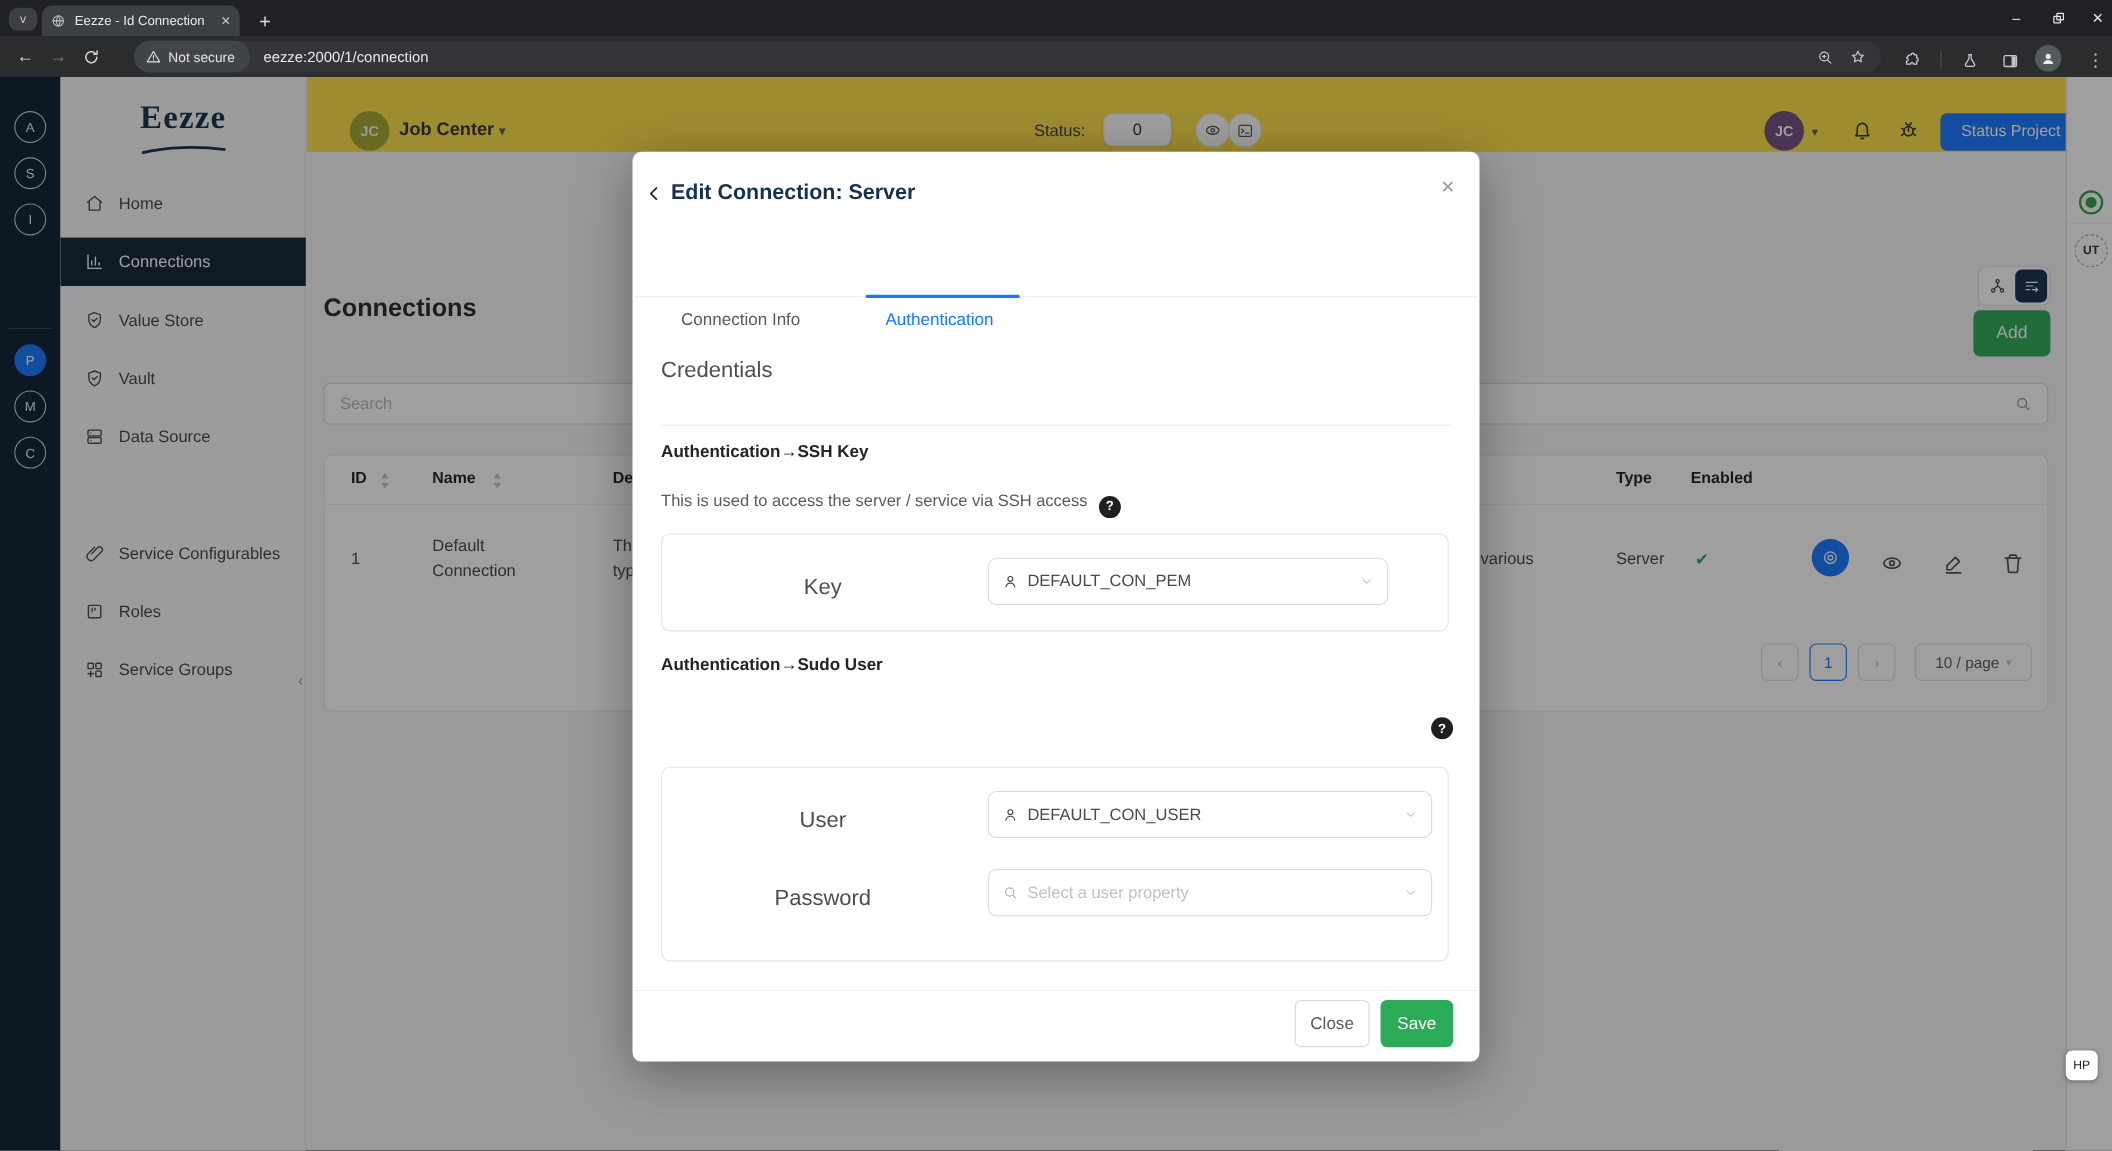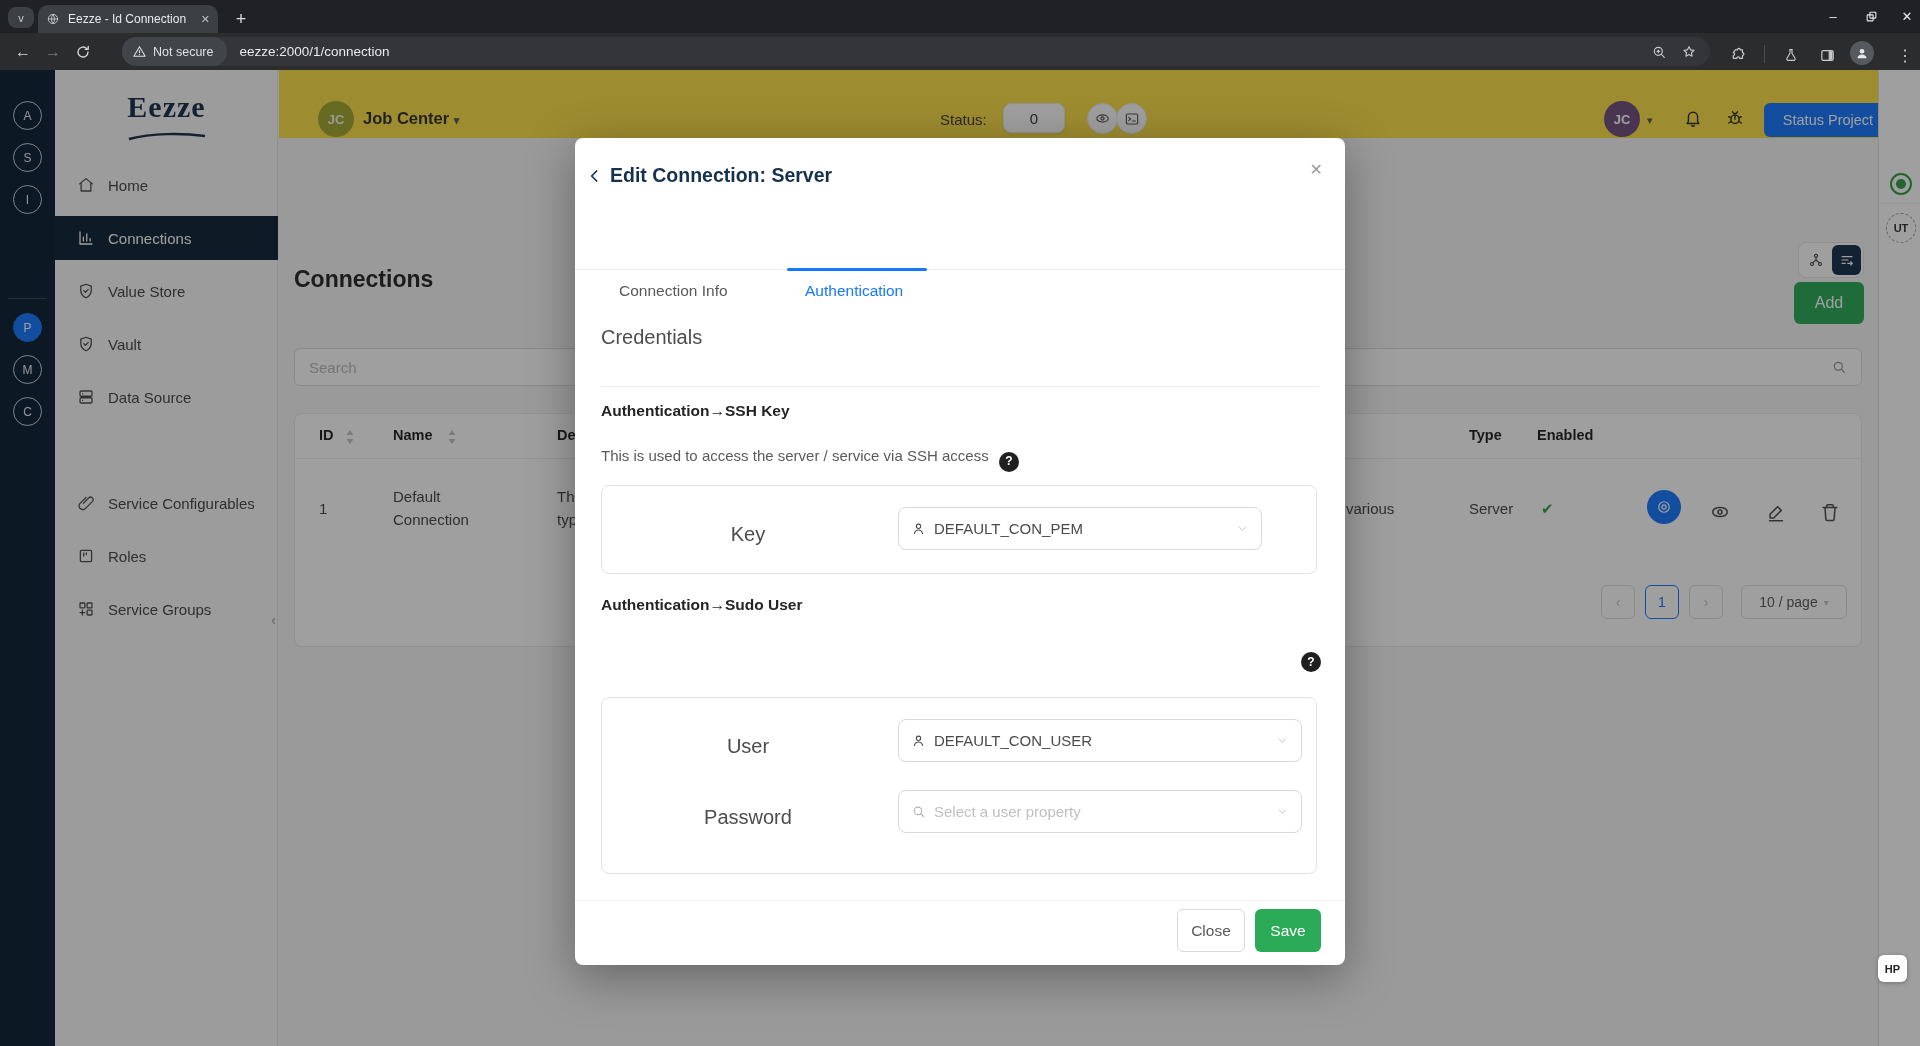--- a/index.html
+++ b/index.html
@@ -103,21 +103,21 @@
   .edgestrip { position:absolute; left:1878px; top:0; width:42px; height:976px; background:#fff; border-left:1px solid #e2e2e2; }
   .gdot { position:absolute; left:1890px; top:103px; width:22px; height:22px; border-radius:50%;
     border:2px solid #2f9e44; display:flex; align-items:center; justify-content:center; }
   .gdot i { width:10px; height:10px; border-radius:50%; background:#2f9e44; }
   .edgediv { position:absolute; left:1879px; top:133px; width:41px; height:1px; background:#eee; }
   .utbadge { position:absolute; left:1886px; top:143px; width:30px; height:30px; border-radius:50%;
     border:1.5px dashed #9e9e9e; background:#fff; display:flex; align-items:center; justify-content:center;
     font-size:11px; font-weight:700; color:#333; }
   .hpbadge { position:absolute; left:1878px; top:955px; width:29px; height:27px; border-radius:6px;
     background:#fff; box-shadow:0 1px 4px rgba(0,0,0,.3); display:flex; align-items:center; justify-content:center;
-    font-size:11px; font-weight:700; color:#222; z-index:30; }
+    font-size:11px; font-weight:400; color:#222; z-index:30; }
 
   
   .overlay { position:absolute; left:0; top:70px; width:1920px; height:976px; background:rgba(15,15,15,.40); z-index:10; }
   .modal { position:absolute; left:575px; top:138px; width:770px; height:827px; background:#fff;
     border-radius:8px; box-shadow:0 12px 48px rgba(0,0,0,.35); z-index:20; }
   .mclose { position:absolute; right:22px; top:22px; color:#9b9b9b; font-size:16px; background:none; border:none; }
   .mhead { position:absolute; left:12px; top:26px; display:flex; align-items:center; gap:7px; color:#16314e; }
   .mtitle { font-size:19.5px; font-weight:700; color:#16314e; }
   .mtabs { position:absolute; left:0; top:95px; width:770px; height:37px; border-bottom:1px solid #ededed; }
   .mtab { position:absolute; top:8px; font-size:15.5px; color:#595959;margin-top:41px; }

